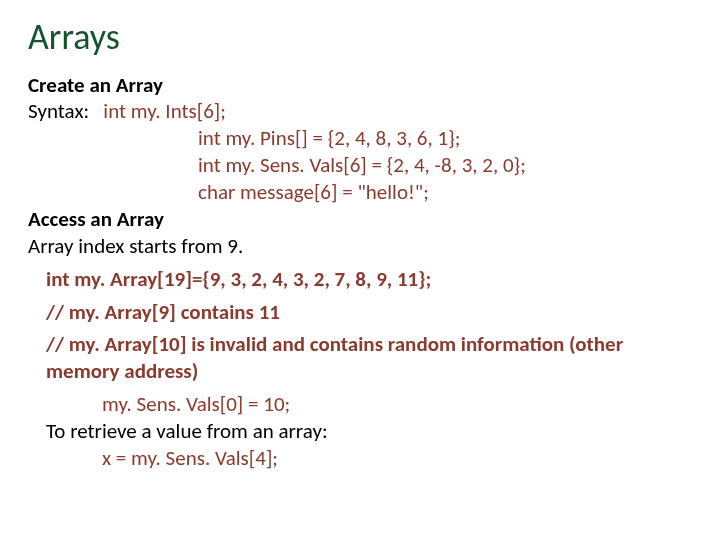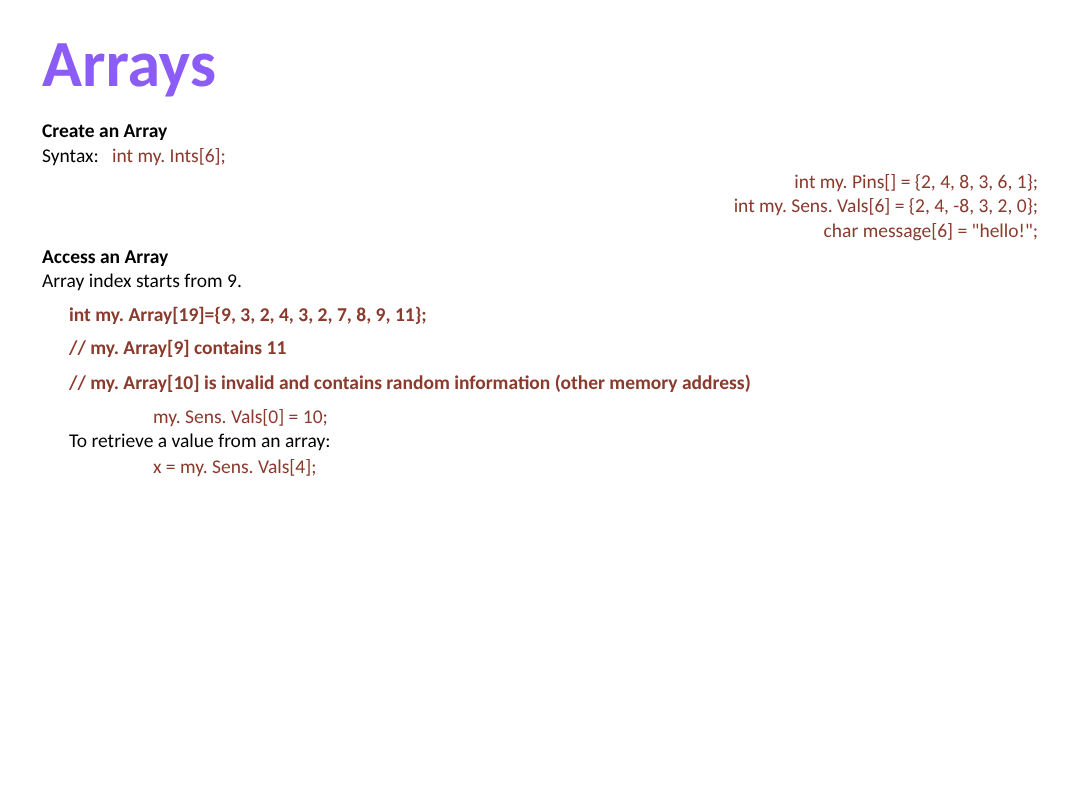--- a/index.html
+++ b/index.html
@@ -12,39 +12,38 @@
     color: #000;
     overflow: hidden;
   }
   .slide {
     box-sizing: border-box;
     width: 720px;
     height: 540px;
     padding: 18px 28px 0 28px;
   }
   .title {
-    font-size: 44px;
+    font-size: 36px;
     line-height: 1.1;
-    font-weight: 700;
+    font-weight: 400;
     margin: 0 0 14px 0;
-    color: #8b5cf6;
+    color: #14532d;
   }
   .body {
-    font-size: 13px;
+    font-size: 21px;
     line-height: 1.28;
   }
   .sec-head {
     font-weight: 700;
   }
   .maroon {
     color: #8a3b2e;
   }
   .indent1 {
     padding-left: 170px;
-    text-align: right;
   }
   .code-block {
     margin-top: 6px;
     padding-left: 18px;
   }
   .code-line {
     font-weight: 700;
     margin-bottom: 6px;
   }
   .assign-indent {

